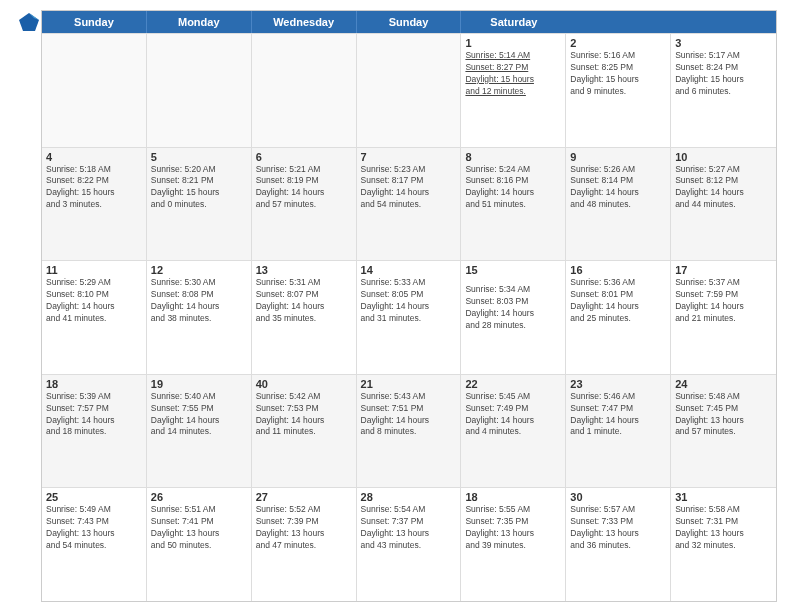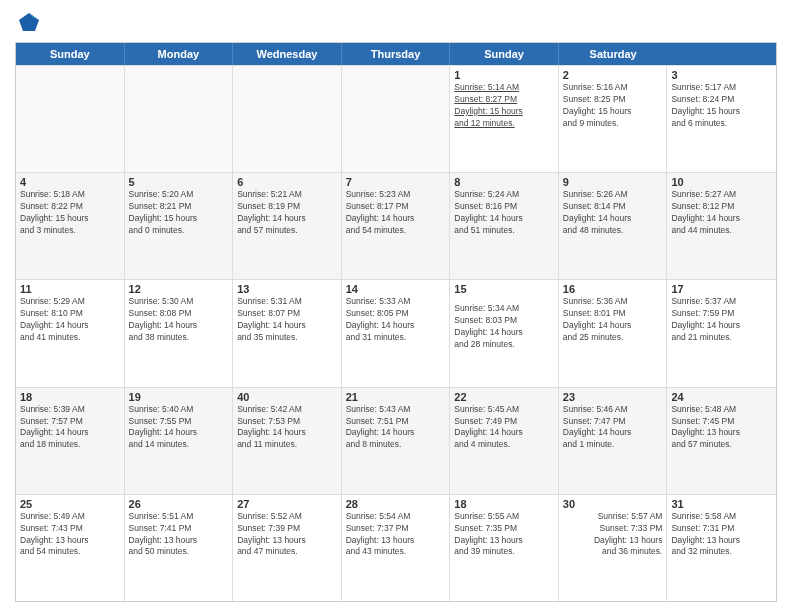--- a/index.html
+++ b/index.html
@@ -8,21 +8,20 @@
       background: #fff;
       width: 792px;
       height: 612px;
       overflow: hidden;
     }
     .page {
       width: 792px;
       height: 612px;
       padding: 10px 15px;
       display: flex;
-      flex-direction: column;
     }
     .header {
       display: flex;
       justify-content: space-between;
       align-items: flex-start;
       margin-bottom: 8px;
     }
     .logo {
       display: flex;
       flex-direction: column;
@@ -142,21 +141,20 @@
       <div class="main-title"></div>
       <div class="subtitle"></div>
     </div>
   </div>
 
   <div class="calendar">
     <div class="cal-header">
       <div class="cal-header-cell">Sunday</div>
       <div class="cal-header-cell">Monday</div>
       <div class="cal-header-cell">Wednesday</div>
-      <div class="cal-header-cell">Thursday</div>
       <div class="cal-header-cell">Sunday</div>
       <div class="cal-header-cell">Saturday</div>
     </div>
     <div class="cal-body" id="cal-body">
     <div class="cal-row">
           <div class="cal-cell empty"></div>
           <div class="cal-cell empty"></div>
           <div class="cal-cell empty"></div>
           <div class="cal-cell empty"></div>
           <div class="cal-cell">
@@ -365,21 +363,21 @@
           </div>
           <div class="cal-cell">
             <span class="day-number">18</span>
             <div class="day-info" style="white-space: pre-line;">Sunrise: 5:55 AM
 Sunset: 7:35 PM
 Daylight: 13 hours
 and 39 minutes.</div>
           </div>
           <div class="cal-cell">
             <span class="day-number">30</span>
-            <div class="day-info" style="white-space: pre-line; text-align: right;">Sunrise: 5:57 AM
+            <div class="day-info" style="white-space: pre-line;">Sunrise: 5:57 AM
 Sunset: 7:33 PM
 Daylight: 13 hours
 and 36 minutes.</div>
           </div>
           <div class="cal-cell">
             <span class="day-number">31</span>
             <div class="day-info" style="white-space: pre-line;">Sunrise: 5:58 AM
 Sunset: 7:31 PM
 Daylight: 13 hours
 and 32 minutes.</div>

